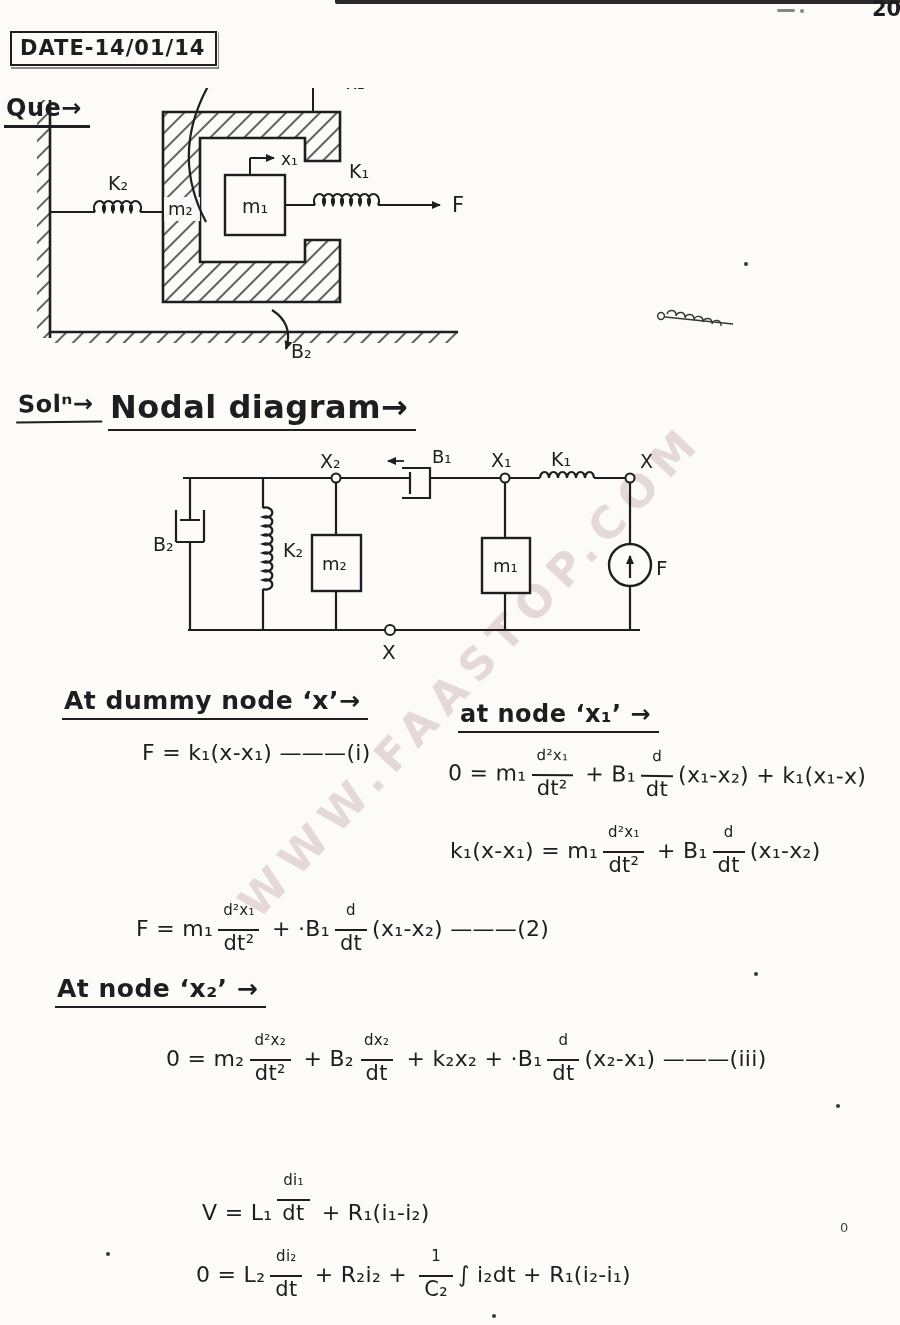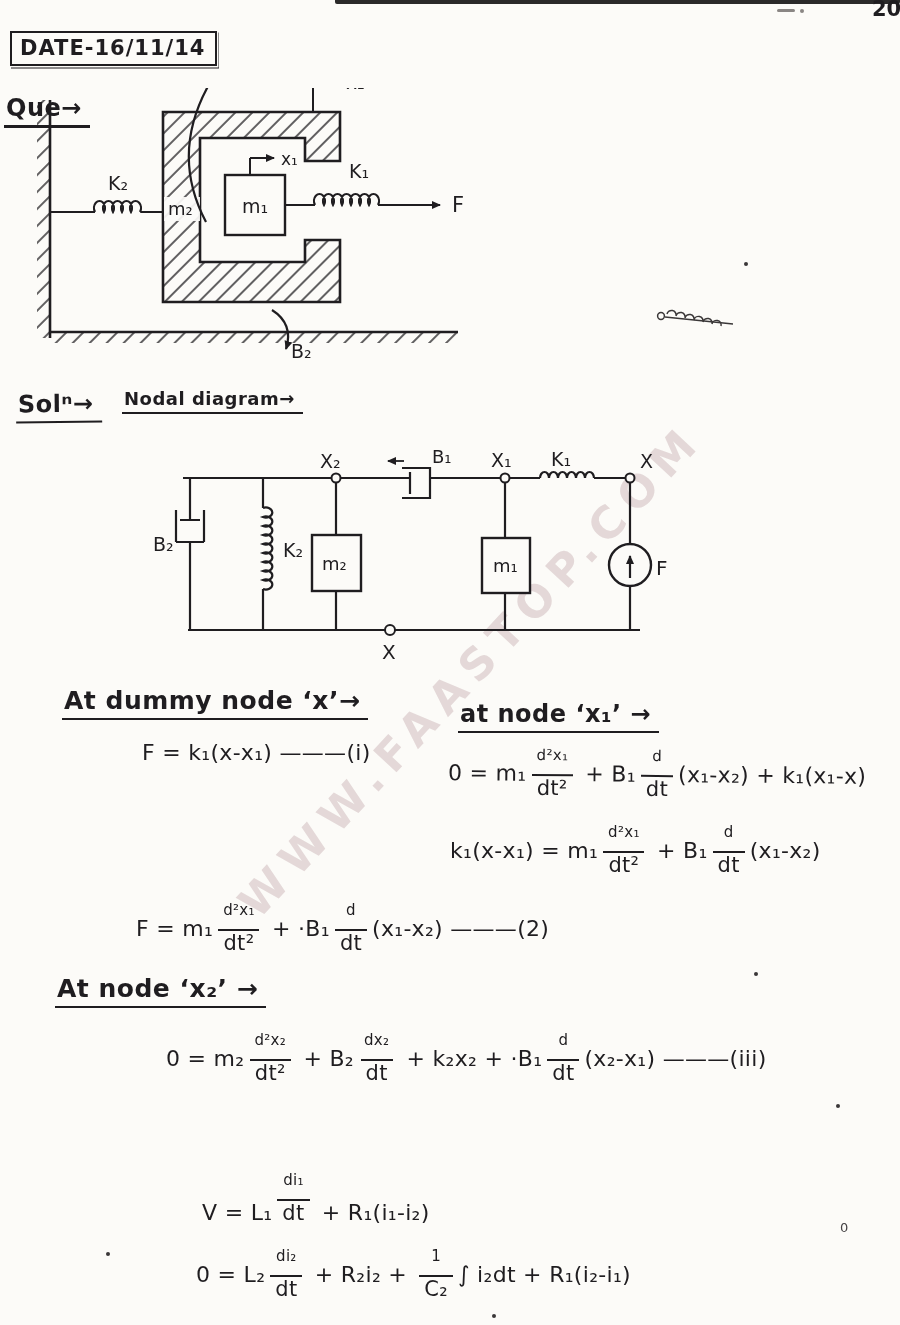--- a/index.html
+++ b/index.html
@@ -44,21 +44,21 @@
 <div id="page">
 
   <div class="abs watermark" style="left:150px;top:430px;width:640px;height:480px;">WWW.FAASTOP.COM</div>
 
   <div class="abs layer" style="left:335px;top:0;width:565px;height:4px;background:#2b2a2a;border-radius:0 0 2px 2px;"></div>
   <div class="abs layer" style="left:872px;top:-3px;font-size:21px;font-weight:bold;">20</div>
   <div class="abs layer" style="left:777px;top:9px;width:18px;height:3px;background:#8a8684;border-radius:2px;"></div>
   <div class="abs layer dot" style="left:800px;top:9px;background:#8a8684;"></div>
 
   <div class="abs layer" style="left:10px;top:36px;">
-    <span class="datebox">DATE-16/11/14</span>
+    <span class="datebox">DATE-14/01/14</span>
   </div>
   <div class="abs layer" style="left:4px;top:76px;font-size:24px;font-weight:bold;margin-top:18px;">
     <span class="hhead" style="border-bottom-width:3px;">Que→</span>
   </div>
 
   <svg class="abs layer" style="left:30px;top:88px;" width="440" height="290" viewBox="30 88 440 290">
     <defs>
       <pattern id="hatch1" patternUnits="userSpaceOnUse" width="12" height="12" patternTransform="rotate(45)">
         <line x1="6" y1="0" x2="6" y2="12" stroke="#1f1d20" stroke-width="1.4"></line>
       </pattern>
@@ -101,21 +101,21 @@
     <text x="349" y="178" font-size="19">K₁</text>
     <text x="452" y="212" font-size="21">F</text>
 
     <path d="M272,310 Q294,324 286,349" fill="none" stroke="#1f1d20" stroke-width="2.2" marker-end="url(#ah1e)"></path>
     <text x="291" y="358" font-size="19">B₂</text>
   </svg>
 
   <div class="abs layer r-05" style="left:16px;top:390px;font-size:24px;font-weight:bold;">
     <span class="hhead">Solⁿ→</span>
   </div>
-  <div class="abs layer" style="left:122px;top:388px;font-size:18px;font-weight:bold;">
+  <div class="abs layer" style="left:108px;top:388px;font-size:32px;font-weight:bold;">
     <span class="hhead">Nodal diagram→</span>
   </div>
 
   <svg class="abs layer" style="left:150px;top:443px;" width="540" height="222" viewBox="150 443 540 222">
     <defs>
       <marker id="ah2" markerWidth="12" markerHeight="10" refX="8" refY="4" orient="auto" markerUnits="userSpaceOnUse">
         <path d="M0,0 L9,4 L0,8 Z" fill="#1f1d20"></path>
       </marker>
     </defs>
 

